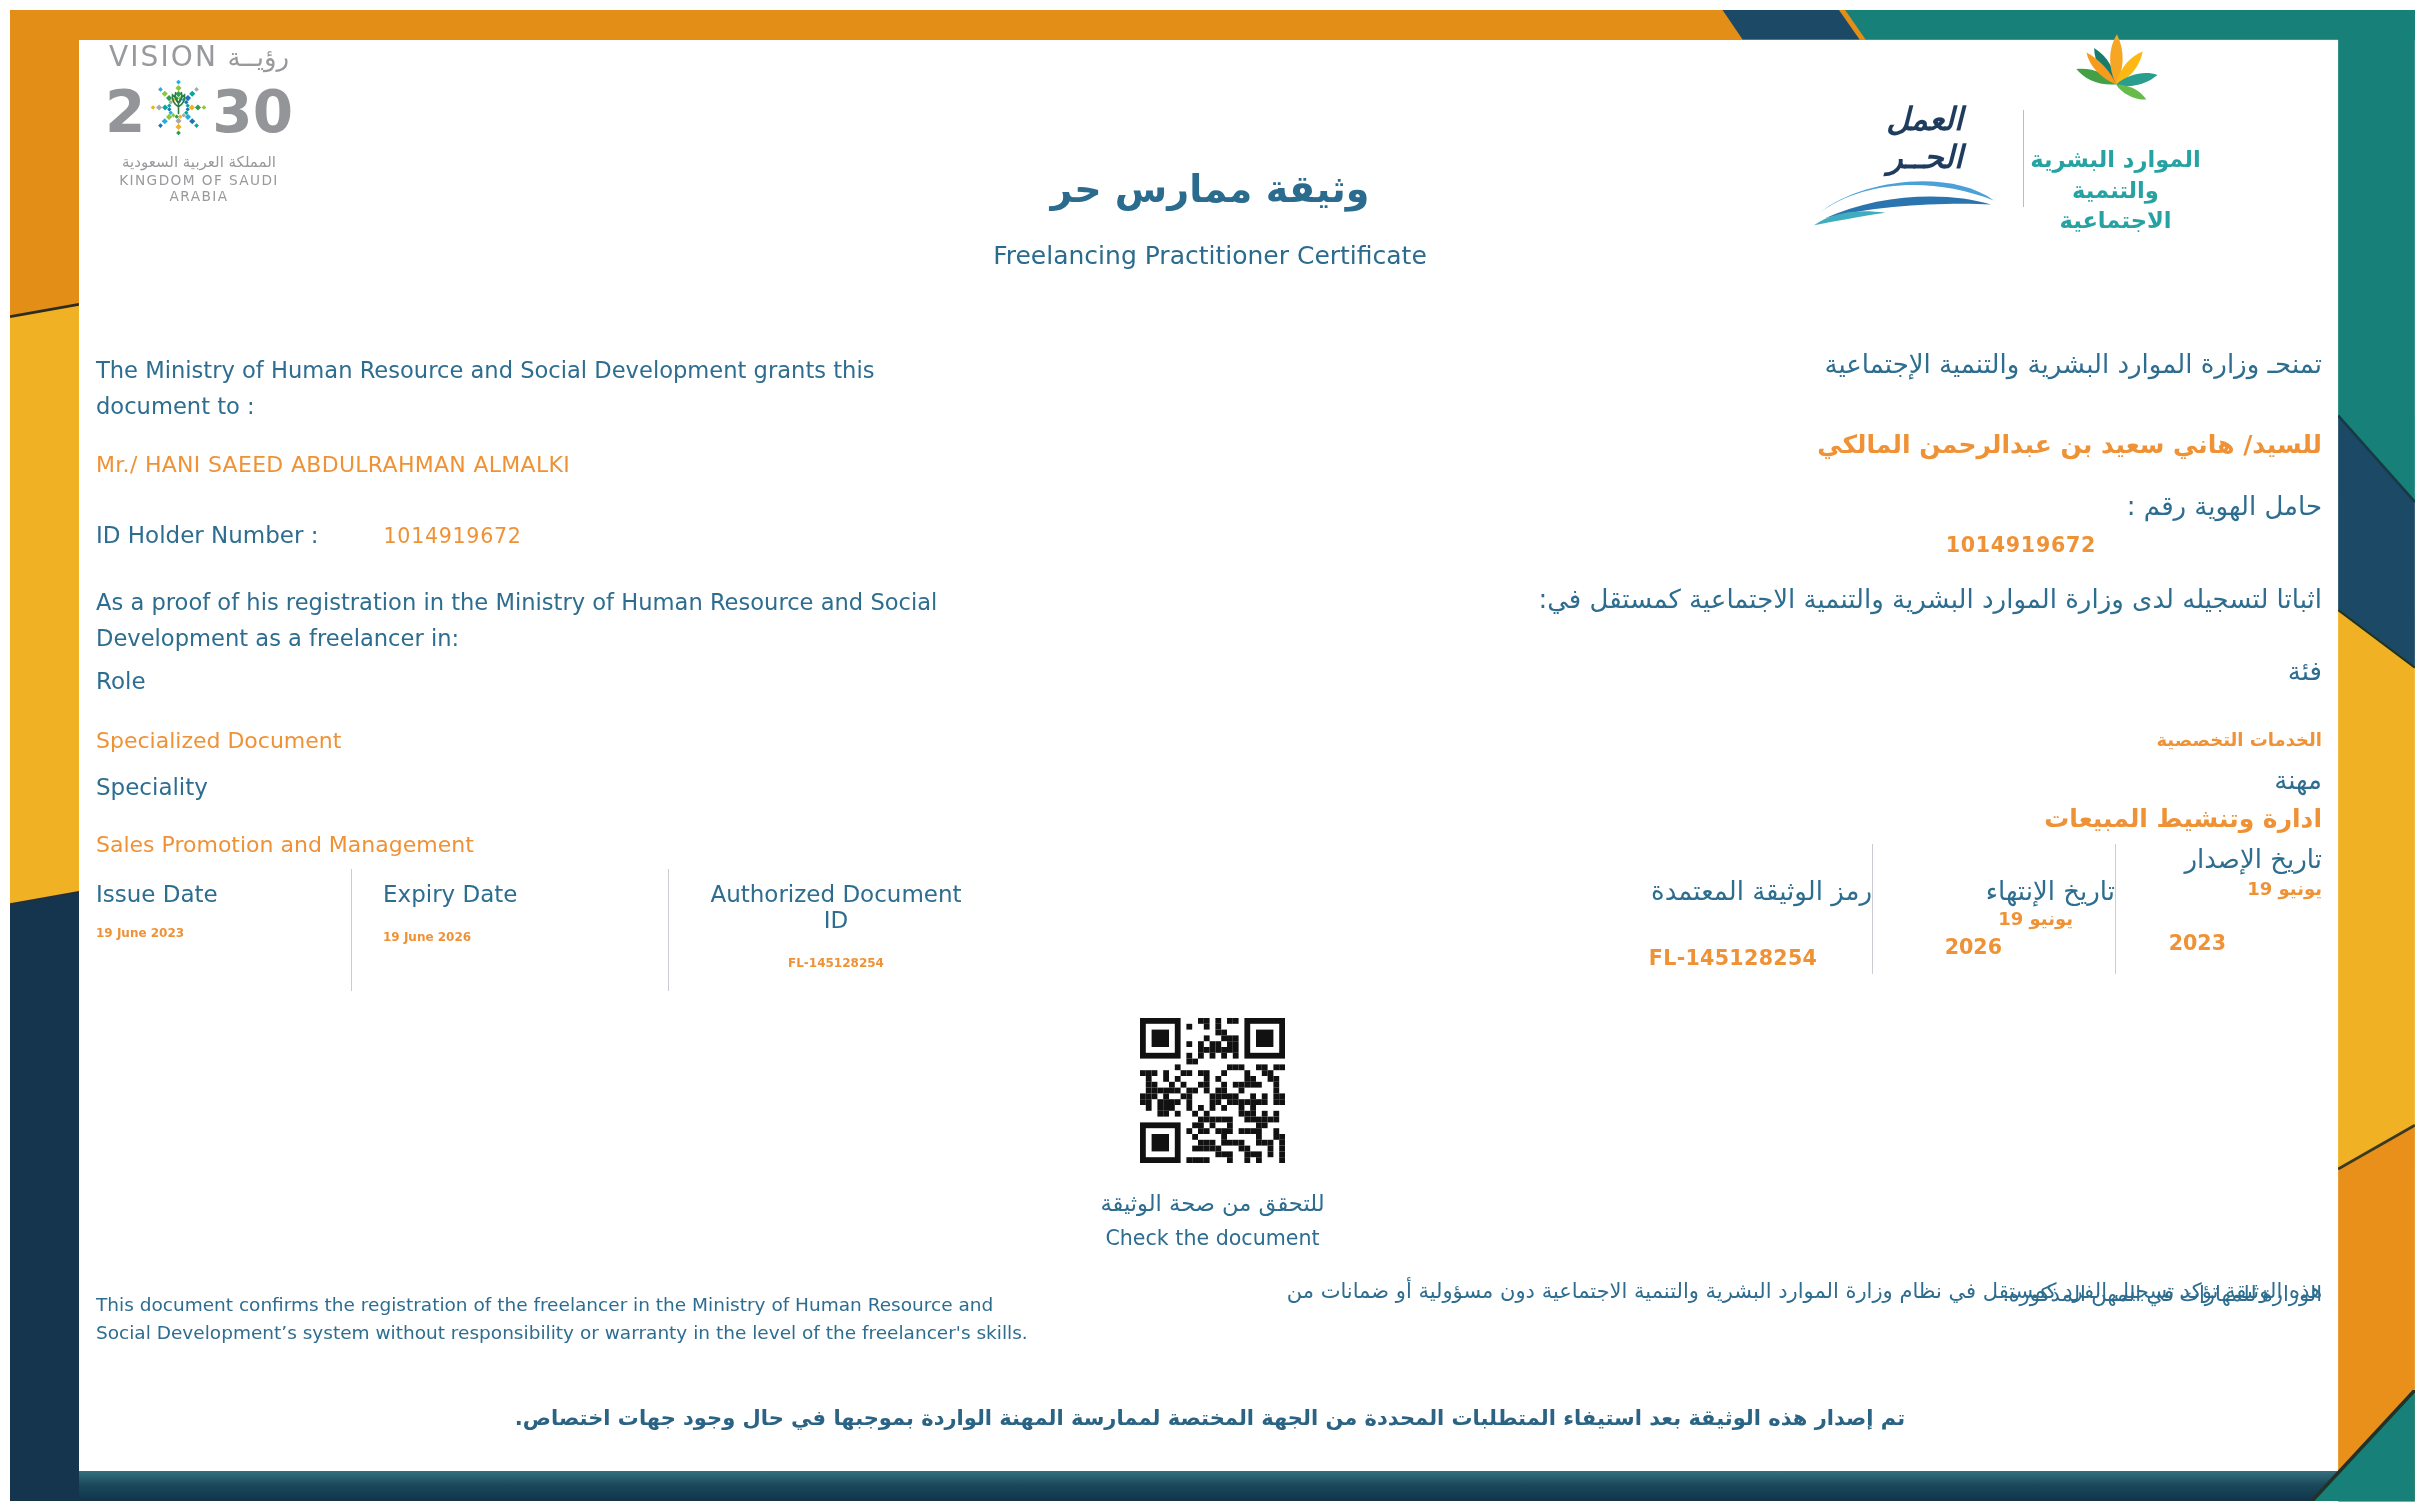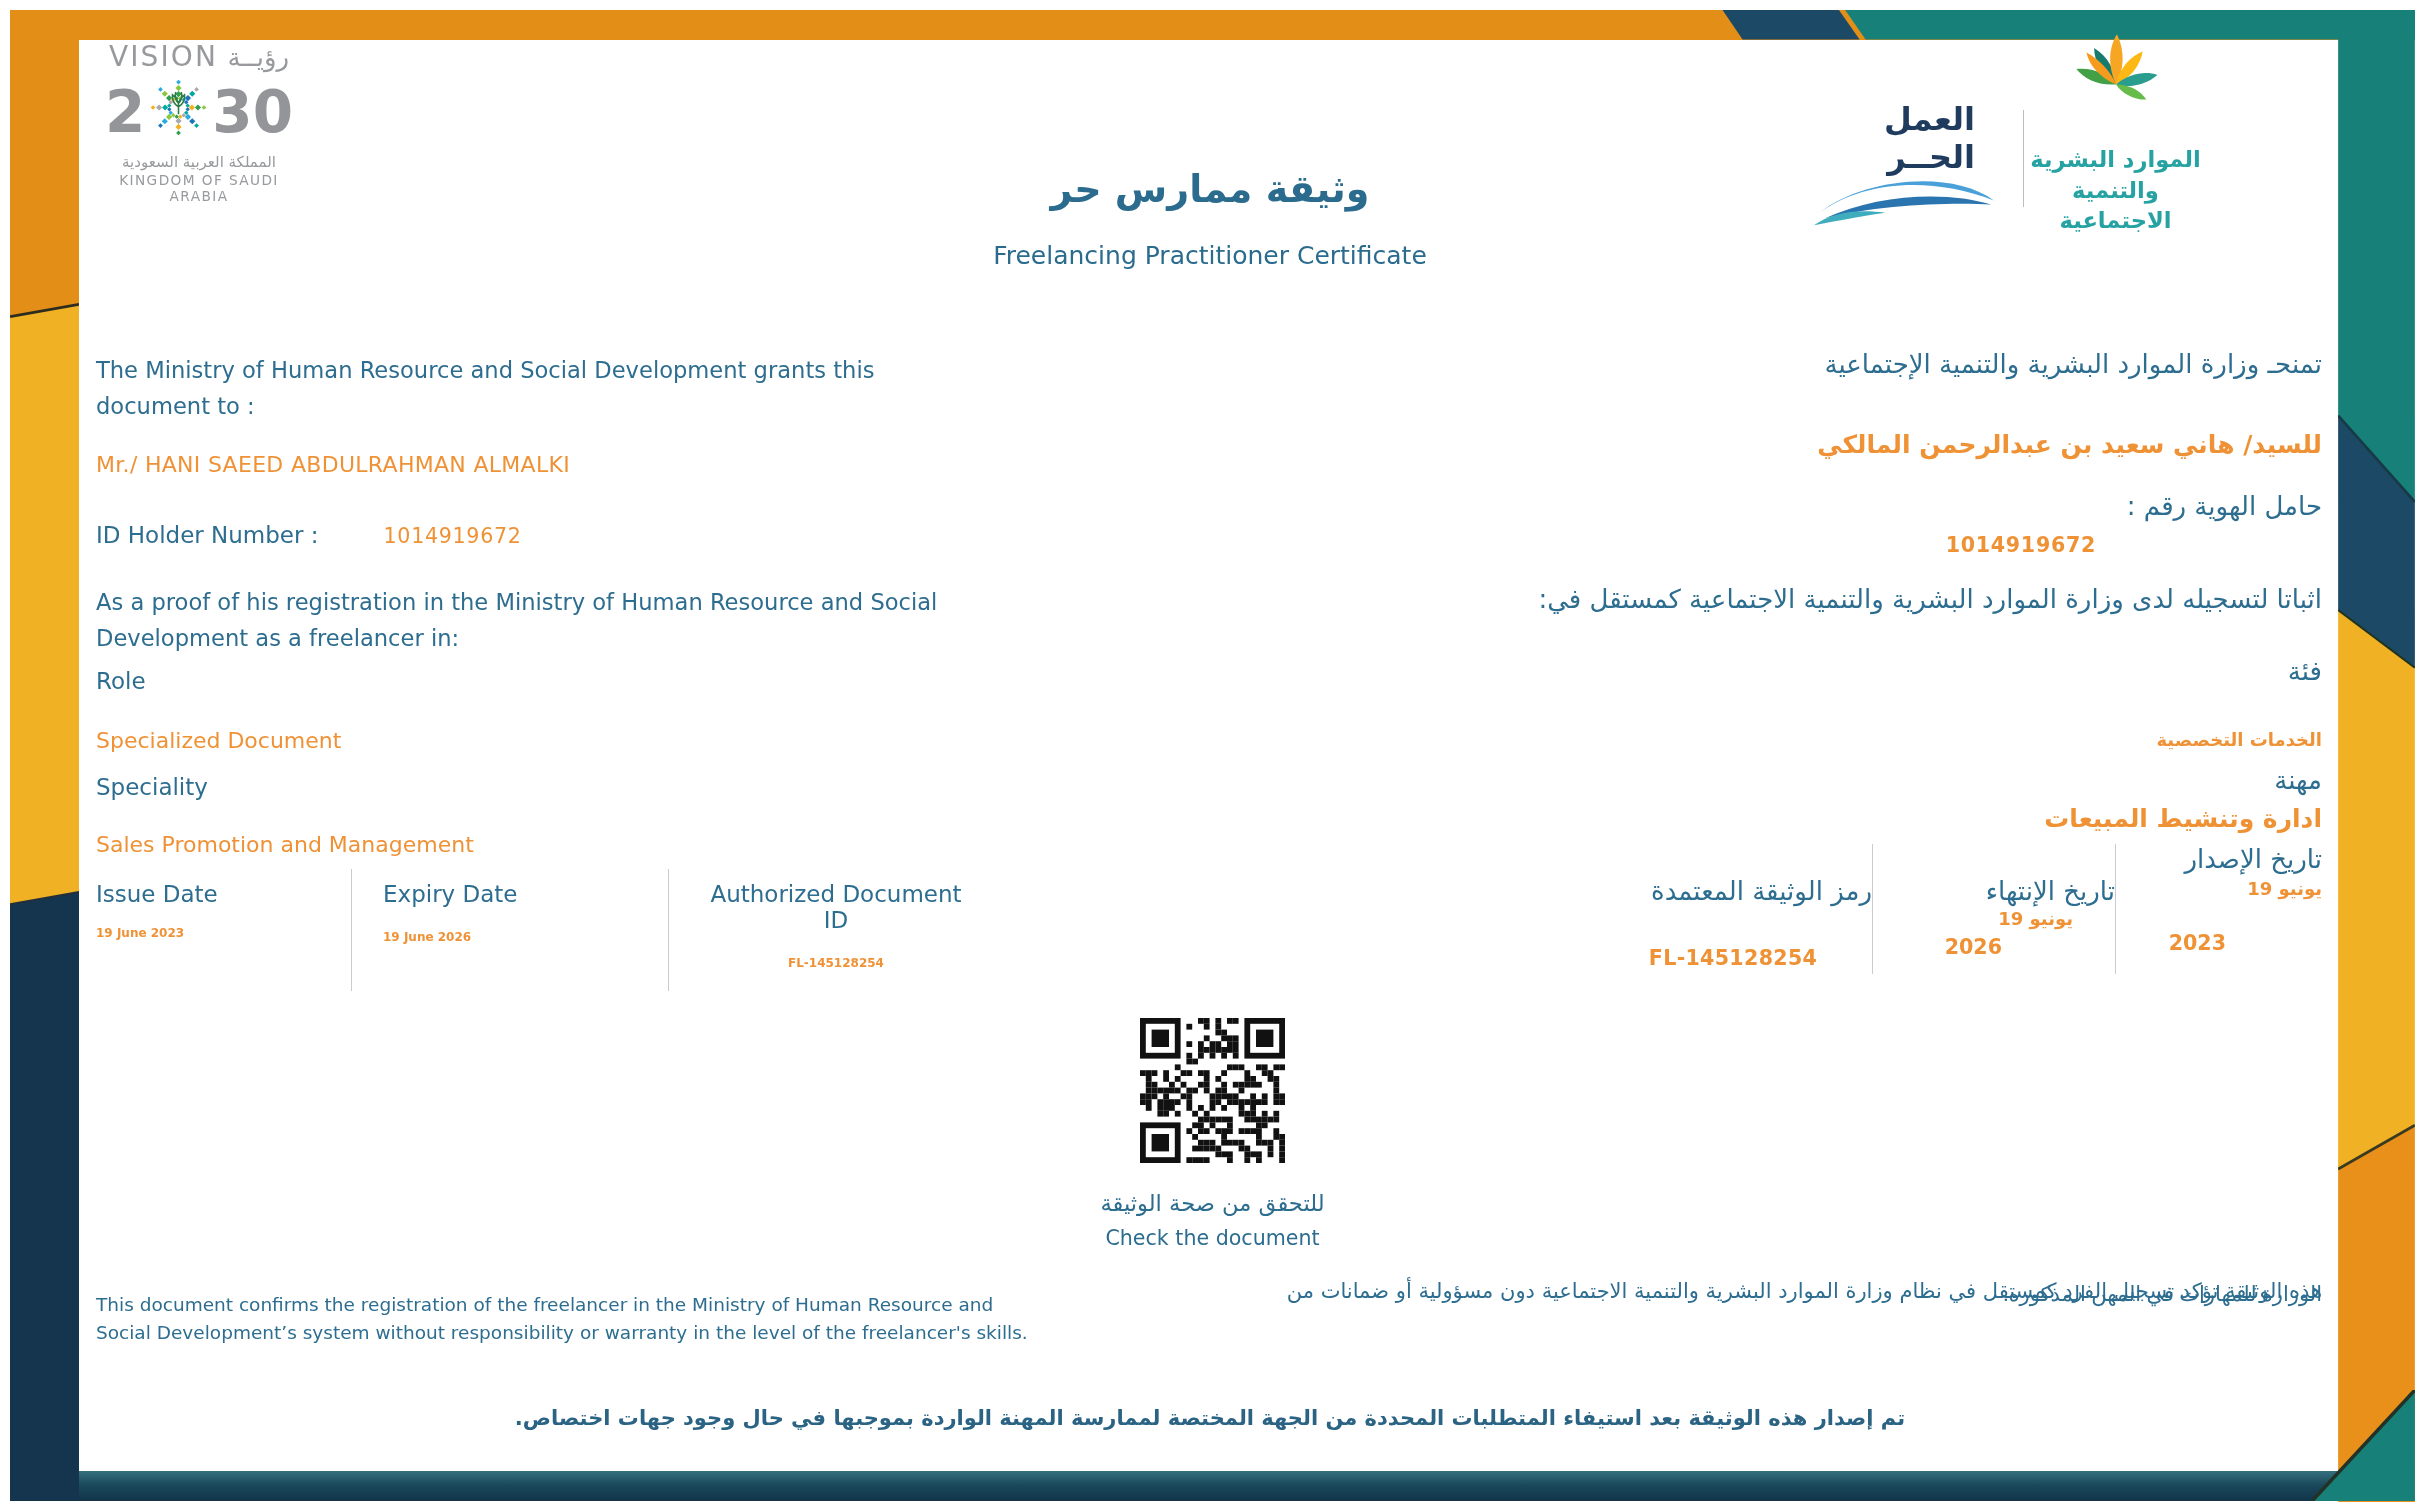--- a/index.html
+++ b/index.html
@@ -21,22 +21,22 @@
 
   
   .vision{position:absolute;left:110px;top:40px;width:178px;text-align:center;color:#97999C;}
   .vision .r1{font-size:28px;letter-spacing:2.1px;display:flex;justify-content:center;gap:9.6px;align-items:baseline;}
   .vision .r1 .ar{font-size:26px;letter-spacing:0;}
   .vision .r2{display:flex;justify-content:center;align-items:center;font-weight:700;font-size:58px;line-height:1;color:#939598;margin-top:1.4px;}
   .vision .r3{font-size:15px;margin-top:2.7px;text-align:center;}
   .vision .r4{font-size:13.7px;letter-spacing:1.4px;margin-top:1.4px;}
 
   .fl-logo{position:absolute;left:1814px;top:101px;width:184px;height:123px;}
-  .fl-logo .txt{position:absolute;right:23px;top:0;text-align:right;color:#1F3B5E;font-weight:700;
-      font-size:32px;line-height:1.18;}
+  .fl-logo .txt{position:absolute;right:35px;top:0;text-align:right;color:#1F3B5E;font-weight:700;
+      font-size:32px;line-height:1.18;font-style:italic;}
   .fl-logo svg{position:absolute;left:0;bottom:-4.1px;}
   .logo-divider{position:absolute;left:2023px;top:110px;width:1.4px;height:97px;background:#B9BDC1;}
 
   .ministry{position:absolute;left:2030px;top:34px;width:171px;text-align:center;}
   .ministry .txt{color:#27A2A2;font-weight:700;font-size:22.6px;line-height:1.35;margin-top:18px;}
 
   
   .title-ar{position:absolute;left:79px;right:84px;top:167px;text-align:center;
       color:#2A6B8E;font-weight:700;font-size:38px;}
   .title-en{position:absolute;left:79px;right:84px;top:241px;text-align:center;

